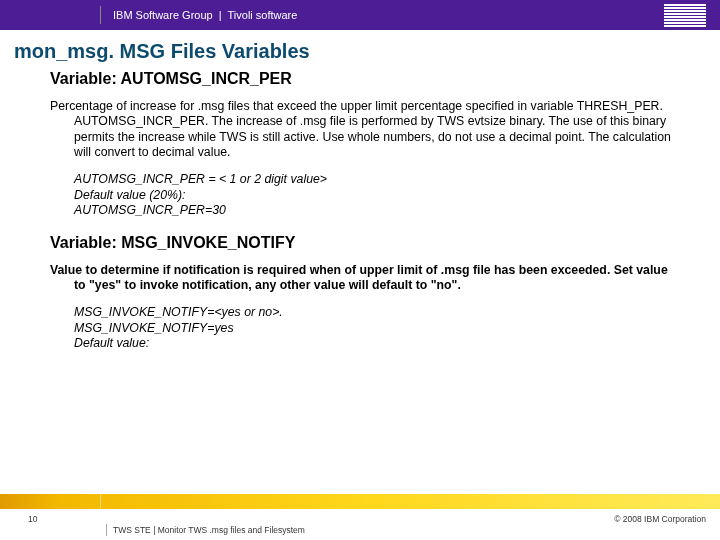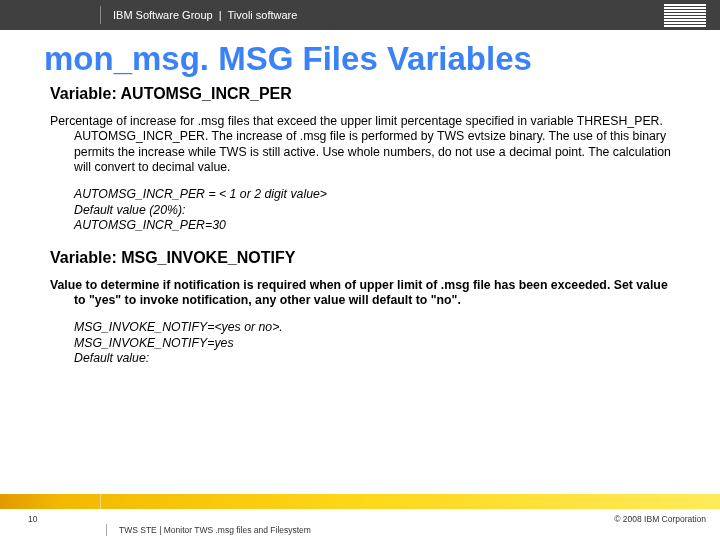--- a/index.html
+++ b/index.html
@@ -6,21 +6,21 @@
   body {
     width: 720px;
     height: 540px;
     font-family: Arial, Helvetica, sans-serif;
     background: #ffffff;
     overflow: hidden;
     position: relative;
   }
   .topbar {
     height: 30px;
-    background: #404040;
+    background: #4c1d95;
     color: #ffffff;
     display: flex;
     align-items: center;
     justify-content: space-between;
     padding: 0 14px 0 100px;
   }
   .topbar-left {
     display: flex;
     align-items: center;
     font-size: 11px;
@@ -36,25 +36,24 @@
     display: flex;
     flex-direction: column;
     gap: 1px;
   }
   .ibm-logo .stripe {
     width: 42px;
     height: 2px;
     background: #ffffff;
   }
   .title {
-    color: #3b82f6;
-    font-size: 33px;
+    color: #0c4a6e;
+    font-size: 20px;
     font-weight: bold;
     padding: 10px 14px 6px 14px;
-    margin-left: 30px;
   }
   .content {
     padding: 0 40px 0 50px;
     font-size: 12.3px;
     color: #000;
     line-height: 1.25;
   }
   .varname {
     font-weight: bold;
     margin-bottom: 10px;
@@ -97,21 +96,21 @@
     padding: 0 14px 0 28px;
   }
   .footer-center {
     position: absolute;
     left: 106px;
     bottom: 4px;
     font-size: 8.5px;
     color: #333;
     display: flex;
     align-items: center;
-    gap: 12px;
+    gap: 6px;
   }
   .footer-center .rule2 {
     width: 1px;
     height: 12px;
     background: #aaa;
   }
 </style>
 </head>
 <body>
 

